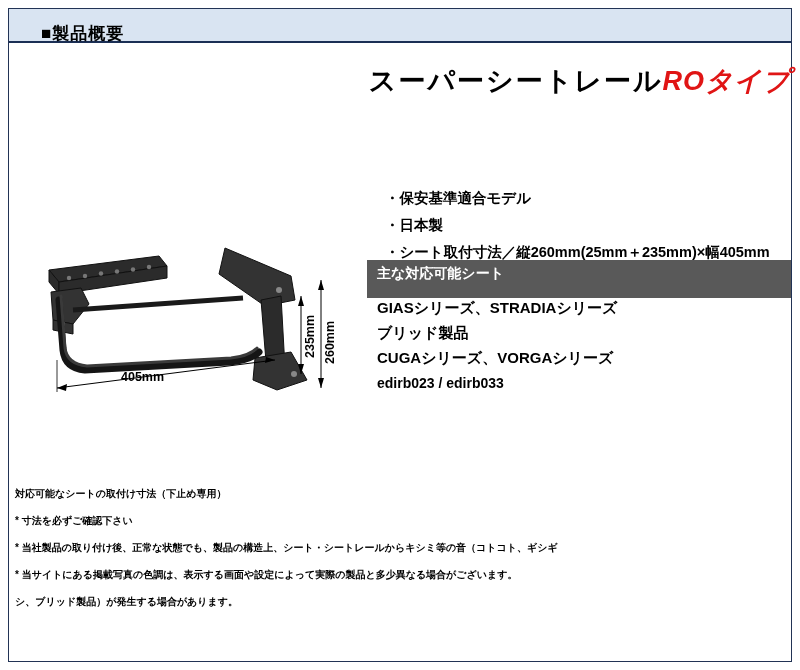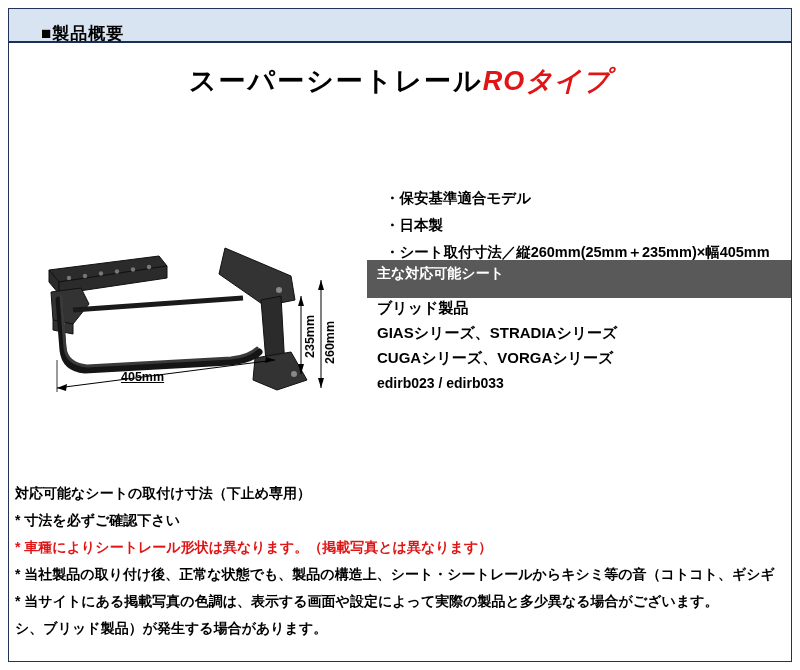--- a/index.html
+++ b/index.html
@@ -56,21 +56,21 @@
     width: 782px;
     height: 425px;
     background: #ffffff;
     box-sizing: border-box;
   }
   .product-title {
     position: absolute;
     left: 0;
     top: 18px;
     width: 782px;
-    text-align: center;
+    text-align: right;
     font-size: 27px;
     font-weight: bold;
     letter-spacing: 2px;
     white-space: nowrap;
   }
   .product-title .type-red {
     color: #e01515;
     font-style: italic;
     font-weight: bold;
     letter-spacing: 1px;
@@ -152,21 +152,21 @@
   }
   
   .notes {
     position: absolute;
     left: 9px;
     top: 480px;
     width: 782px;
   }
   .notes p {
     margin: 0;
-    font-size: 14px;
+    font-size: 10px;
     line-height: 27px;
     font-weight: bold;
     padding-left: 6px;
     white-space: nowrap;
   }
   .notes p.red {
     color: #e01515;
   }
 </style>
 </head>
@@ -190,22 +190,22 @@
       <ul>
         <li>・保安基準適合モデル</li>
         <li>・日本製</li>
         <li>・シート取付寸法／縦260mm(25mm＋235mm)×幅405mm</li>
       </ul>
     </div>
 
     <div class="seat-header">主な対応可能シート</div>
 
     <div class="seat-list">
+      <div>GIASシリーズ、STRADIAシリーズ</div>
       <div>ブリッド製品</div>
-      <div>GIASシリーズ、STRADIAシリーズ</div>
       <div>CUGAシリーズ、VORGAシリーズ</div>
       <div class="small">edirb023 / edirb033</div>
     </div>
 
     <div class="image-area">
       <svg class="rail-svg" width="330" height="200" viewBox="0 0 330 200">
 
         <g fill="#2b2b2b" stroke="#111" stroke-width="1">
           <polygon points="20,30 130,16 138,26 30,42"></polygon>
           <polygon points="20,30 30,42 30,54 20,42"></polygon>
@@ -251,29 +251,28 @@
         <polygon points="246,120 236,123 237,117" fill="#000"></polygon>
         <line x1="28" y1="120" x2="28" y2="152" stroke="#000" stroke-width="0.8"></line>
 
         <line x1="272" y1="56" x2="272" y2="134" stroke="#000" stroke-width="1"></line>
         <polygon points="272,56 269,66 275,66" fill="#000"></polygon>
         <polygon points="272,134 269,124 275,124" fill="#000"></polygon>
         <line x1="292" y1="40" x2="292" y2="148" stroke="#000" stroke-width="1"></line>
         <polygon points="292,40 289,50 295,50" fill="#000"></polygon>
         <polygon points="292,148 289,138 295,138" fill="#000"></polygon>
       </svg>
-      <div class="dim-label" style="left:92px; top:130px;text-decoration:underline;">405mm</div>
+      <div class="dim-label" style="left:92px; top:130px;">405mm</div>
       <div class="dim-label dim-vert" style="left:274px; top:118px;">235mm</div>
       <div class="dim-label dim-vert" style="left:294px; top:124px;">260mm</div>
     </div>
 
   </div>
 
   <div class="notes">
     <p>対応可能なシートの取付け寸法（下止め専用）</p>
     <p>* 寸法を必ずご確認下さい</p>
-    <p class="red">* 車種によりシートレール形状は異なります。（掲載写真とは異なります）</p>
     <p>* 当社製品の取り付け後、正常な状態でも、製品の構造上、シート・シートレールからキシミ等の音（コトコト、ギシギ</p>
     <p>* 当サイトにある掲載写真の色調は、表示する画面や設定によって実際の製品と多少異なる場合がございます。</p>
     <p>シ、ブリッド製品）が発生する場合があります。</p>
   </div>
 
 </div>
 
 </body></html>

